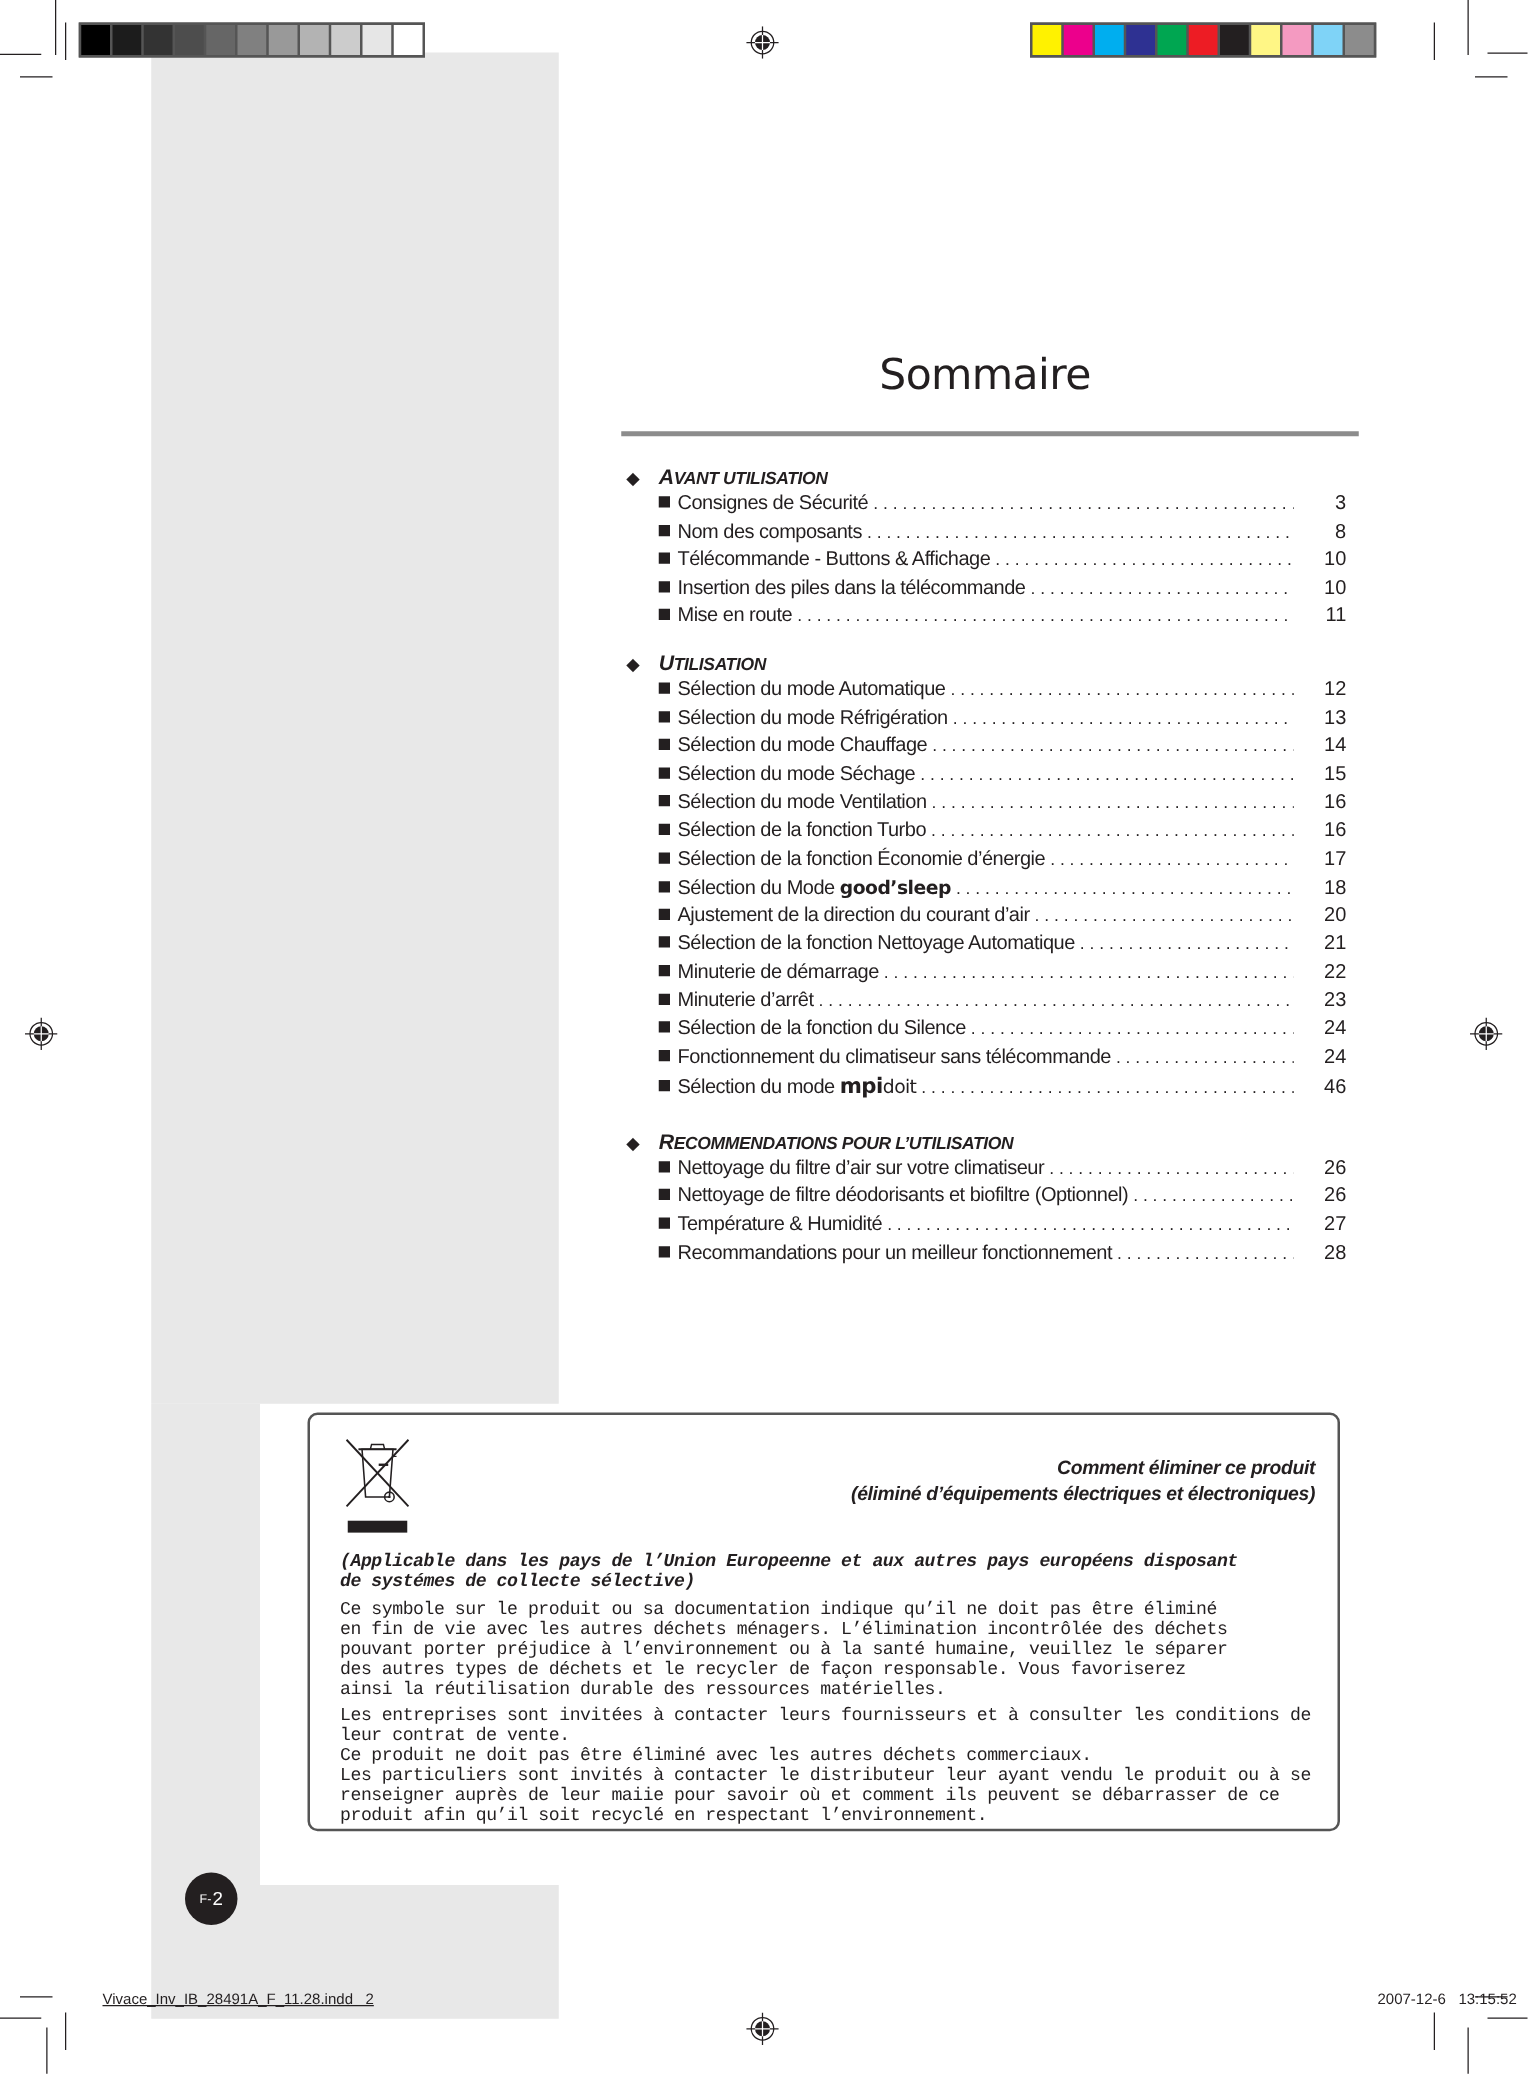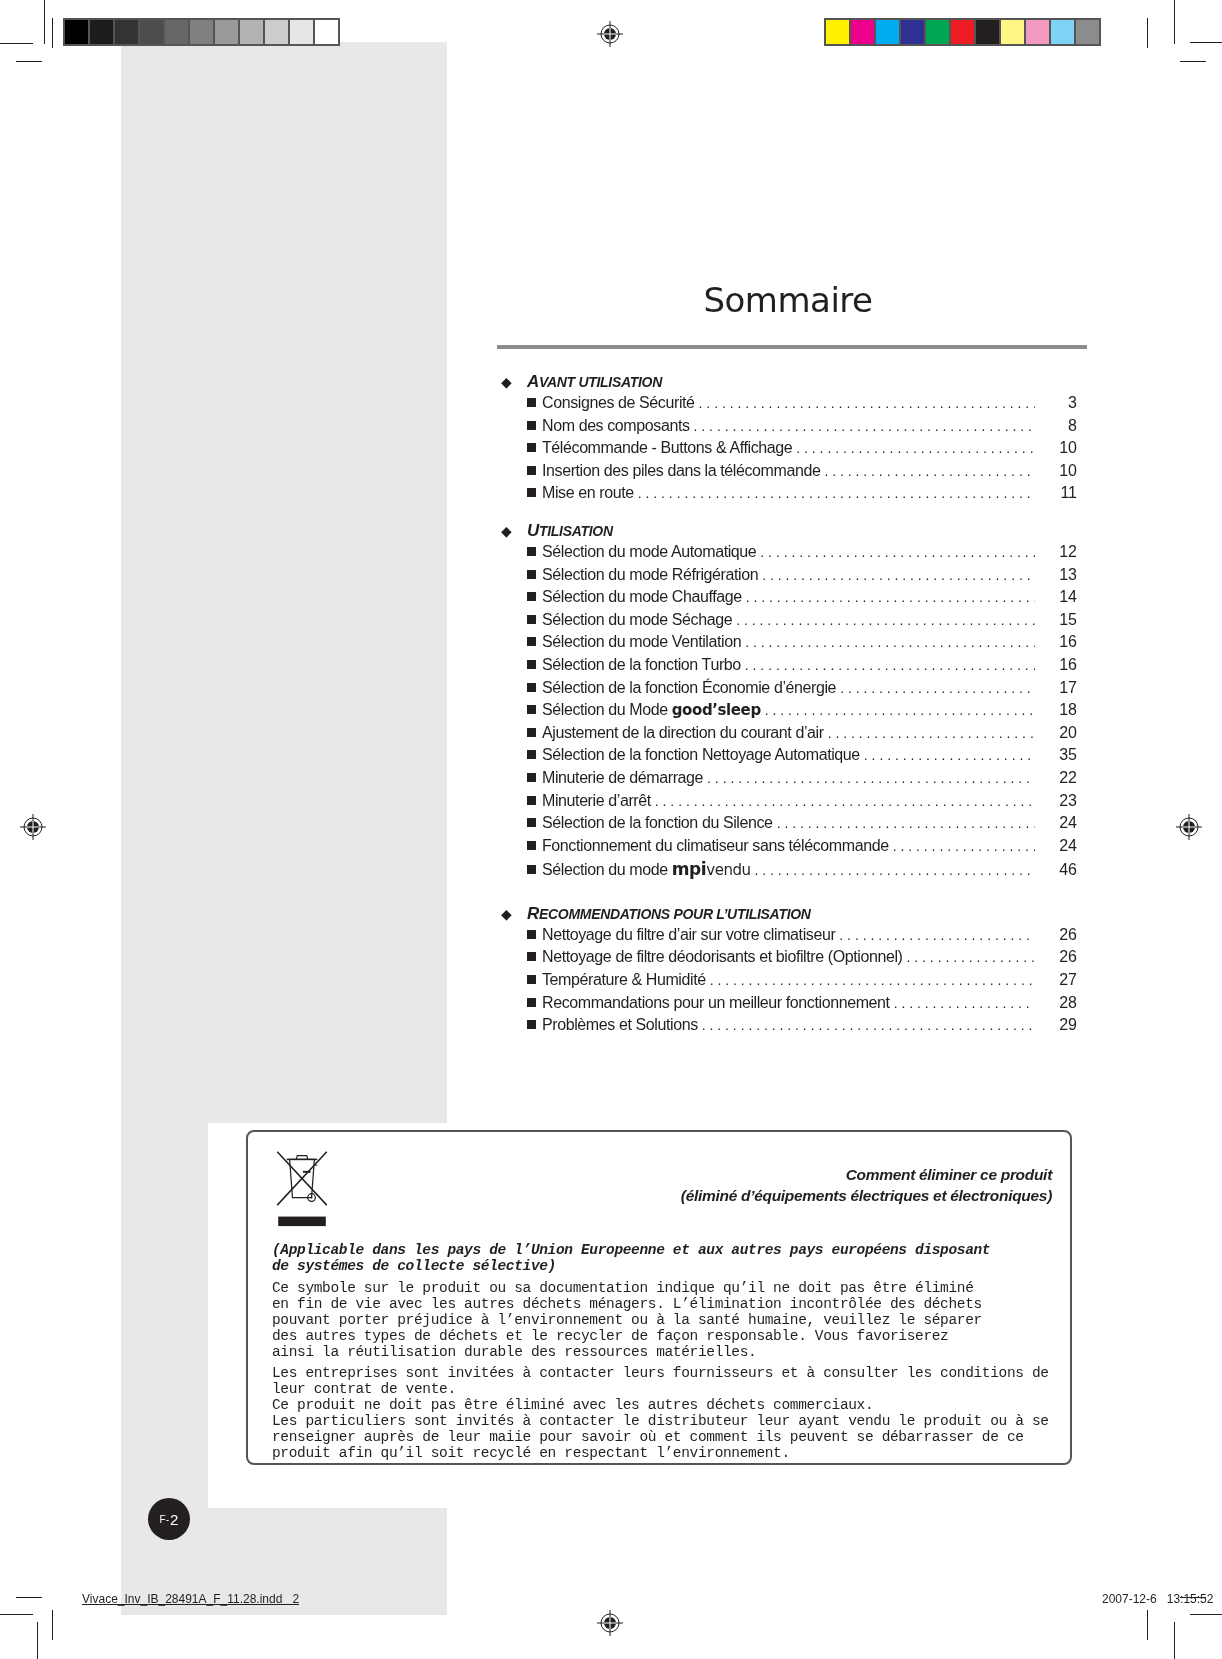--- a/index.html
+++ b/index.html
@@ -244,21 +244,21 @@
       <div class="entry">
         <span class="bullet"></span>
         <span class="entry-label"><span>Ajustement de la direction du courant d’air</span></span>
         <span class="leader"></span>
         <span class="page">20</span>
       </div>
       <div class="entry">
         <span class="bullet"></span>
         <span class="entry-label"><span>Sélection de la fonction Nettoyage Automatique</span></span>
         <span class="leader"></span>
-        <span class="page">35</span>
+        <span class="page">21</span>
       </div>
       <div class="entry">
         <span class="bullet"></span>
         <span class="entry-label"><span>Minuterie de démarrage</span></span>
         <span class="leader"></span>
         <span class="page">22</span>
       </div>
       <div class="entry">
         <span class="bullet"></span>
         <span class="entry-label"><span>Minuterie d’arrêt</span></span>
@@ -272,21 +272,21 @@
         <span class="page">24</span>
       </div>
       <div class="entry">
         <span class="bullet"></span>
         <span class="entry-label"><span>Fonctionnement du climatiseur sans télécommande</span></span>
         <span class="leader"></span>
         <span class="page">24</span>
       </div>
       <div class="entry">
         <span class="bullet"></span>
-        <span class="entry-label"><span>Sélection du mode </span><span class="brand-mpi">mpi</span><span class="brand-zone">vendu</span></span>
+        <span class="entry-label"><span>Sélection du mode </span><span class="brand-mpi">mpi</span><span class="brand-zone">doit</span></span>
         <span class="leader"></span>
         <span class="page">46</span>
       </div>
     </div>
     <div class="section gap-large">
       <div class="sec-head">
         <span class="diamond">◆</span>
         <span class="sec-title"><span class="cap">R</span><span>ECOMMENDATIONS POUR L’UTILISATION</span></span>
       </div>
       <div class="entry">
@@ -305,26 +305,20 @@
         <span class="bullet"></span>
         <span class="entry-label"><span>Température &amp; Humidité</span></span>
         <span class="leader"></span>
         <span class="page">27</span>
       </div>
       <div class="entry">
         <span class="bullet"></span>
         <span class="entry-label"><span>Recommandations pour un meilleur fonctionnement</span></span>
         <span class="leader"></span>
         <span class="page">28</span>
-      </div>
-      <div class="entry">
-        <span class="bullet"></span>
-        <span class="entry-label"><span>Problèmes et Solutions</span></span>
-        <span class="leader"></span>
-        <span class="page">29</span>
       </div>
     </div>
   </div>
 
 <div class="weee-box">
   <svg class="weee-icon" viewBox="0 0 60 84">
     <line x1="4" y1="4" x2="56" y2="60" stroke="#231f20" stroke-width="1.6"></line>
     <line x1="56" y1="4" x2="4" y2="60" stroke="#231f20" stroke-width="1.6"></line>
     <path d="M17 12 L43 12 L40 52 L20 52 Z" fill="none" stroke="#231f20" stroke-width="1.3"></path>
     <path d="M14 12 L46 12" stroke="#231f20" stroke-width="1.6"></path>

